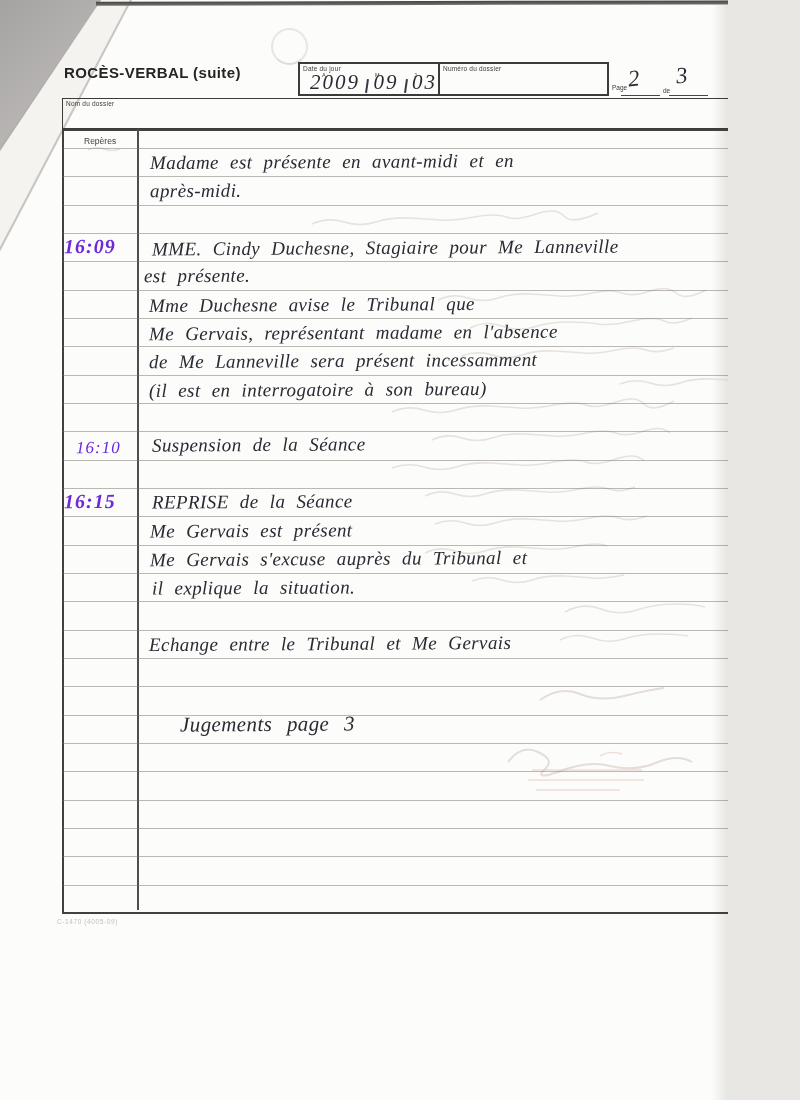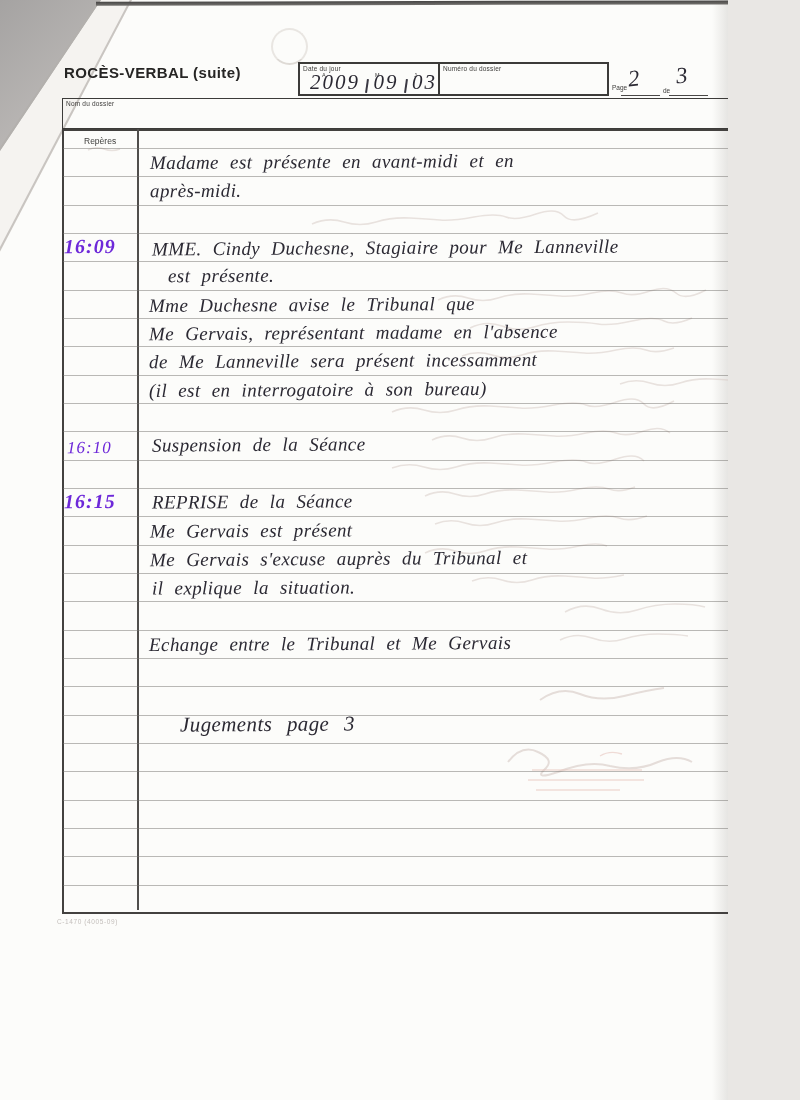--- a/index.html
+++ b/index.html
@@ -161,27 +161,27 @@
       <div class="rule" style="top: 827.9px;"></div>
       <div class="rule" style="top: 856.3px;"></div>
       <div class="rule" style="top: 884.6px;"></div>
     </div>
 
   <div class="hw" style="left:150px;top:151px;">Madame est présente en avant-midi et en</div>
   <div class="hw" style="left:150px;top:180px;">après-midi.</div>
 
   <div class="hw hw-time" style="left:64px;top:235px;">16:09</div>
   <div class="hw" style="left:152px;top:237px;">MME. Cindy Duchesne, Stagiaire pour Me Lanneville</div>
-  <div class="hw" style="left:168px;top:265px;">est présente.</div>
+  <div class="hw" style="left:144px;top:265px;">est présente.</div>
   <div class="hw" style="left:149px;top:294px;">Mme Duchesne avise le Tribunal que</div>
   <div class="hw" style="left:149px;top:322px;">Me Gervais, représentant madame en l'absence</div>
   <div class="hw" style="left:149px;top:350px;">de Me Lanneville sera présent incessamment</div>
   <div class="hw" style="left:149px;top:379px;">(il est en interrogatoire à son bureau)</div>
 
-  <div class="hw hw-time light" style="left:67px;top:438px;">16:10</div>
+  <div class="hw hw-time light" style="left:76px;top:438px;">16:10</div>
   <div class="hw" style="left:152px;top:434px;">Suspension de la Séance</div>
 
   <div class="hw hw-time" style="left:64px;top:490px;text-align:right;">16:15</div>
   <div class="hw" style="left:152px;top:491px;">REPRISE de la Séance</div>
   <div class="hw" style="left:150px;top:520px;">Me Gervais est présent</div>
   <div class="hw" style="left:150px;top:548px;">Me Gervais s'excuse auprès du Tribunal et</div>
   <div class="hw" style="left:152px;top:577px;">il explique la situation.</div>
 
   <div class="hw" style="left:149px;top:633px;">Echange entre le Tribunal et Me Gervais</div>
 

